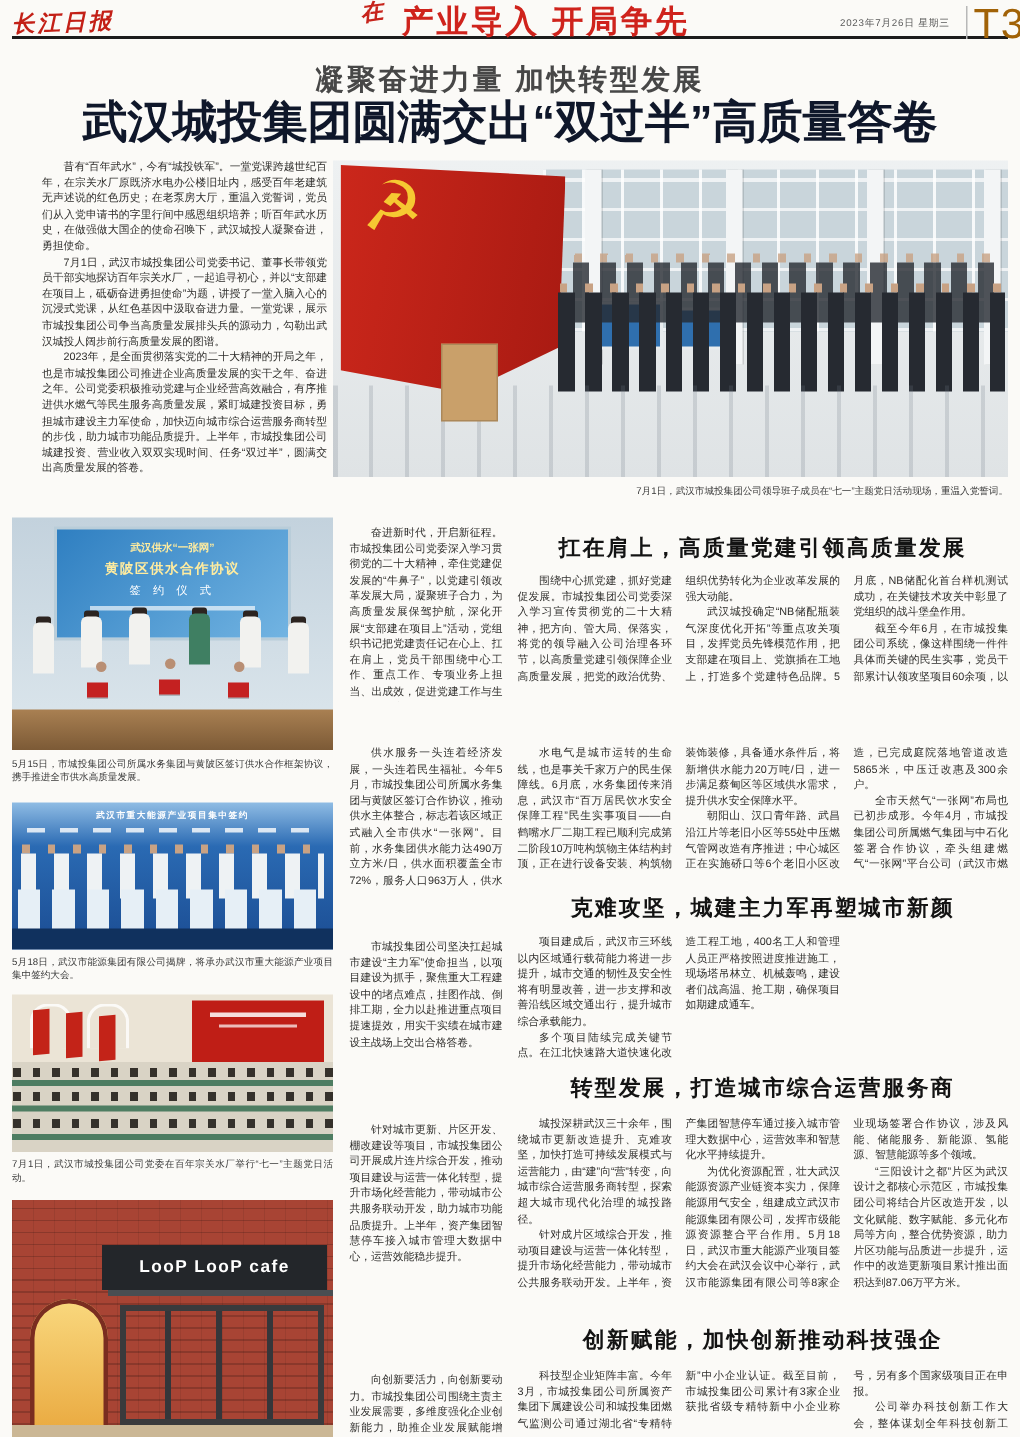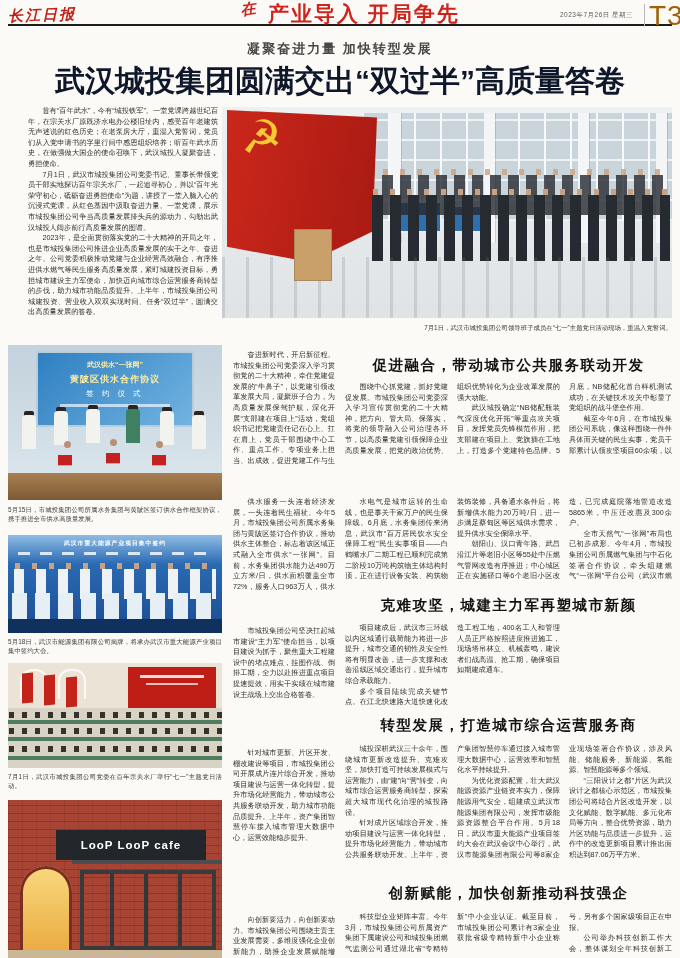--- a/index.html
+++ b/index.html
@@ -12,21 +12,21 @@
             color:#c32017;letter-spacing:2px;transform:rotate(-2deg);}
   .header-rule{left:8px;top:24px;width:664px;height:2px;background:#1c1c1c;}
   .seal{left:236px;top:1px;width:26px;height:32px;color:#c7241c;font-weight:bold;
         font-style:italic;font-size:15px;line-height:15px;text-align:center;transform:rotate(-8deg);}
   .banner-title{left:268px;top:0px;font-size:21px;font-weight:900;color:#cf231c;letter-spacing:2px;}
   .date-text{left:560px;top:11px;font-size:6.5px;color:#5a5a5a;letter-spacing:.5px;}
   .hdr-divider{left:644px;top:4px;width:1px;height:22px;background:#b8b8b8;}
   .page-no{left:649px;top:0px;font-size:28px;color:#a16207;font-weight:300;letter-spacing:1px;}
 
   
-  .kicker{left:8px;top:40px;width:664px;text-align:center;font-size:13px;
+  .kicker{left:8px;top:40px;width:664px;text-align:center;font-size:19px;
           font-weight:bold;color:#474747;letter-spacing:2px;}
   .main-title{left:8px;top:61px;width:664px;text-align:center;font-size:30px;
           font-weight:900;color:#0f172a;letter-spacing:0px;}
 
   
   .bodytext{font-size:7.2px;line-height:10.6px;text-align:justify;color:#2f2e2c;overflow:hidden;}
   .bodytext p{margin:0;text-indent:2em;}
   .cap{font-size:6.4px;line-height:9.2px;color:#3a3a3a;text-align:justify;overflow:hidden;}
   .h-section{font-weight:900;font-size:14.5px;color:#131313;text-align:center;letter-spacing:1.5px;}
   .cols3{column-count:3;column-gap:9px;column-fill:auto;}
@@ -74,21 +74,21 @@
   .mt-flag{position:absolute;width:11px;height:30px;background:#c32318;transform:skewY(-6deg);}
   .mt-arch{position:absolute;width:24px;height:28px;border:2px solid #fff;border-bottom:none;border-radius:12px 12px 0 0;opacity:.8;}
   .mt-rows{left:0;top:45px;width:214px;height:60px;background:#d9d3c5;}
   .mt-row-h{position:absolute;left:0;width:214px;height:6px;background:repeating-linear-gradient(90deg,#35312b 1px 6px,transparent 6px 14px);}
   .mt-row-t{position:absolute;left:0;width:214px;height:4px;background:#4e7d62;}
 
   
   .cafe{background:#a84434;
     background-image:repeating-linear-gradient(0deg,rgba(0,0,0,.18) 0 1px,transparent 1px 8px),
                      repeating-linear-gradient(90deg,rgba(0,0,0,.08) 0 1px,transparent 1px 14px);}
-  .cafe-sign{left:48px;top:30px;width:150px;height:30px;background:#23262a;color:#fff;
+  .cafe-sign{left:60px;top:30px;width:150px;height:30px;background:#23262a;color:#fff;
      font-size:11.5px;letter-spacing:1px;text-align:center;line-height:30px;font-weight:bold;}
   .cafe-awning{left:64px;top:60px;width:150px;height:4px;background:#4a4e52;}
   .cafe-arch{left:12px;top:66px;width:52px;height:92px;border-radius:26px 26px 0 0;
      background:linear-gradient(#f9d87e,#e9a83e);box-shadow:inset 0 0 0 3px #7a2d20;}
   .cafe-front{left:72px;top:70px;width:136px;height:80px;background:linear-gradient(#f6cf6f,#f0b34a);
      box-shadow:inset 0 0 0 4px #3a3a3c;
      background-image:repeating-linear-gradient(90deg,transparent 0 30px,#35363a 30px 34px);}
   .cafe-step{left:0;top:150px;width:214px;height:8px;background:#cbb795;}
 </style>
 </head>
@@ -102,21 +102,21 @@
   <div class="abs banner-title">产业导入 开局争先</div>
   <div class="abs date-text">2023年7月26日 星期三</div>
   <div class="abs hdr-divider"></div>
   <div class="abs page-no">T3</div>
 
   <div class="abs kicker">凝聚奋进力量 加快转型发展</div>
   <div class="abs main-title">武汉城投集团圆满交出“双过半”高质量答卷</div>
 
   <div class="abs bodytext" style="left:28px;top:106px;width:190px;height:236px;">
     <p>昔有“百年武水”，今有“城投铁军”。一堂党课跨越世纪百年，在宗关水厂原既济水电办公楼旧址内，感受百年老建筑无声述说的红色历史；在老泵房大厅，重温入党誓词，党员们从入党申请书的字里行间中感恩组织培养；听百年武水历史，在做强做大国企的使命召唤下，武汉城投人凝聚奋进，勇担使命。</p>
-    <p>7月1日，武汉市城投集团公司党委书记、董事长带领党员干部实地探访百年宗关水厂，一起追寻初心，并以“百年光荣守初心，砥砺奋进勇担使命”为题，讲授了一堂入脑入心的沉浸式党课，从红色基因中汲取奋进力量。一堂党课，展示市城投集团公司争当高质量发展排头兵的源动力，勾勒出武汉城投人阔步前行高质量发展的图谱。</p>
+    <p>7月1日，武汉市城投集团公司党委书记、董事长带领党员干部实地探访百年宗关水厂，一起追寻初心，并以“支部建在项目上，砥砺奋进勇担使命”为题，讲授了一堂入脑入心的沉浸式党课，从红色基因中汲取奋进力量。一堂党课，展示市城投集团公司争当高质量发展排头兵的源动力，勾勒出武汉城投人阔步前行高质量发展的图谱。</p>
     <p>2023年，是全面贯彻落实党的二十大精神的开局之年，也是市城投集团公司推进企业高质量发展的实干之年、奋进之年。公司党委积极推动党建与企业经营高效融合，有序推进供水燃气等民生服务高质量发展，紧盯城建投资目标，勇担城市建设主力军使命，加快迈向城市综合运营服务商转型的步伐，助力城市功能品质提升。上半年，市城投集团公司城建投资、营业收入双双实现时间、任务“双过半”，圆满交出高质量发展的答卷。</p>
   </div>
 
   <div class="photo" style="left:222px;top:107px;width:450px;height:211px;background:linear-gradient(#eef1f2,#dfe3e5);">
     <div class="abs mp-windows"></div>
     <div class="abs mp-col" style="left:168px;"></div>
     <div class="abs mp-col" style="left:262px;"></div>
     <div class="abs mp-col" style="left:356px;"></div>
     <div class="abs mp-col" style="left:434px;"></div>
     <div class="abs mp-screen" style="left:178px;top:96px;width:40px;height:28px;"></div>
@@ -210,21 +210,21 @@
   <div class="abs bodytext" style="left:233px;top:748px;width:102px;height:120px;">
     <p>针对城市更新、片区开发、棚改建设等项目，市城投集团公司开展成片连片综合开发，推动项目建设与运营一体化转型，提升市场化经营能力，带动城市公共服务联动开发，助力城市功能品质提升。上半年，资产集团智慧停车接入城市管理大数据中心，运营效能稳步提升。</p>
   </div>
   <div class="abs bodytext" style="left:233px;top:626px;width:102px;height:86px;">
     <p>市城投集团公司坚决扛起城市建设“主力军”使命担当，以项目建设为抓手，聚焦重大工程建设中的堵点难点，挂图作战、倒排工期，全力以赴推进重点项目提速提效，用实干实绩在城市建设主战场上交出合格答卷。</p>
   </div>
   <div class="abs bodytext" style="left:233px;top:915px;width:102px;height:43px;">
     <p>向创新要活力，向创新要动力。市城投集团公司围绕主责主业发展需要，多维度强化企业创新能力，助推企业发展赋能增效。</p>
   </div>
 
-  <div class="abs h-section" style="left:345px;top:356px;width:327px;">促进融合，带动城市公共服务联动开发</div>
+  <div class="abs h-section" style="left:345px;top:356px;width:327px;">扛在肩上，高质量党建引领高质量发展</div>
   <div class="abs bodytext cols3" style="left:345px;top:382px;width:327px;height:82px;">
     <p>围绕中心抓党建，抓好党建促发展。市城投集团公司党委深入学习宣传贯彻党的二十大精神，把方向、管大局、保落实，将党的领导融入公司治理各环节，以高质量党建引领保障企业高质量发展，把党的政治优势、组织优势转化为企业改革发展的强大动能。</p>
     <p>武汉城投确定“NB储配瓶装气深度优化开拓”等重点攻关项目，发挥党员先锋模范作用，把支部建在项目上、党旗插在工地上，打造多个党建特色品牌。5月底，NB储配化首台样机测试成功，在关键技术攻关中彰显了党组织的战斗堡垒作用。</p>
     <p>截至今年6月，在市城投集团公司系统，像这样围绕一件件具体而关键的民生实事，党员干部累计认领攻坚项目60余项，以实际行动践行初心使命，让党旗在一线高高飘扬。</p>
   </div>
 
   <div class="abs bodytext cols3" style="left:345px;top:497px;width:327px;height:94px;">
     <p>水电气是城市运转的生命线，也是事关千家万户的民生保障线。6月底，水务集团传来消息，武汉市“百万居民饮水安全保障工程”民生实事项目——白鹤嘴水厂二期工程已顺利完成第二阶段10万吨构筑物主体结构封顶，正在进行设备安装、构筑物装饰装修，具备通水条件后，将新增供水能力20万吨/日，进一步满足蔡甸区等区域供水需求，提升供水安全保障水平。</p>
     <p>朝阳山、汉口青年路、武昌沿江片等老旧小区等55处中压燃气管网改造有序推进；中心城区正在实施硚口等6个老旧小区改造，已完成庭院落地管道改造5865米，中压迁改惠及300余户。</p>
     <p>全市天然气“一张网”布局也已初步成形。今年4月，市城投集团公司所属燃气集团与中石化签署合作协议，牵头组建燃气“一张网”平台公司（武汉市燃气集团公司）。同时，联动对接中俄东线气源，推动管网工程和区域市场整合，建立全市统一的天然气信息调度服务平台，为城市能源安全提供有力支撑。</p>

